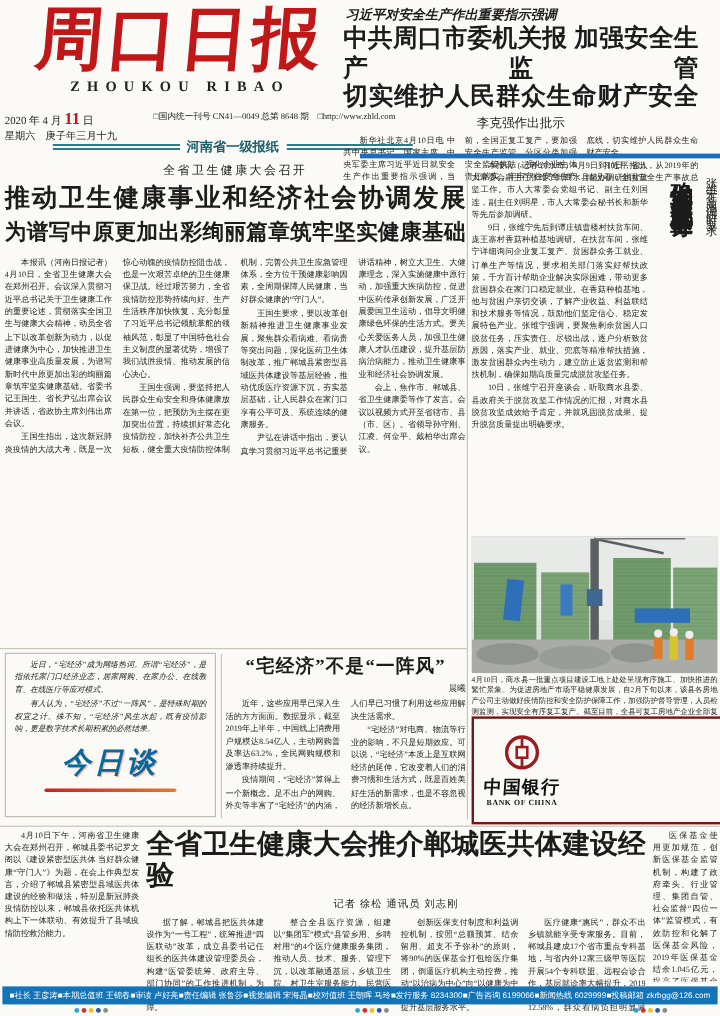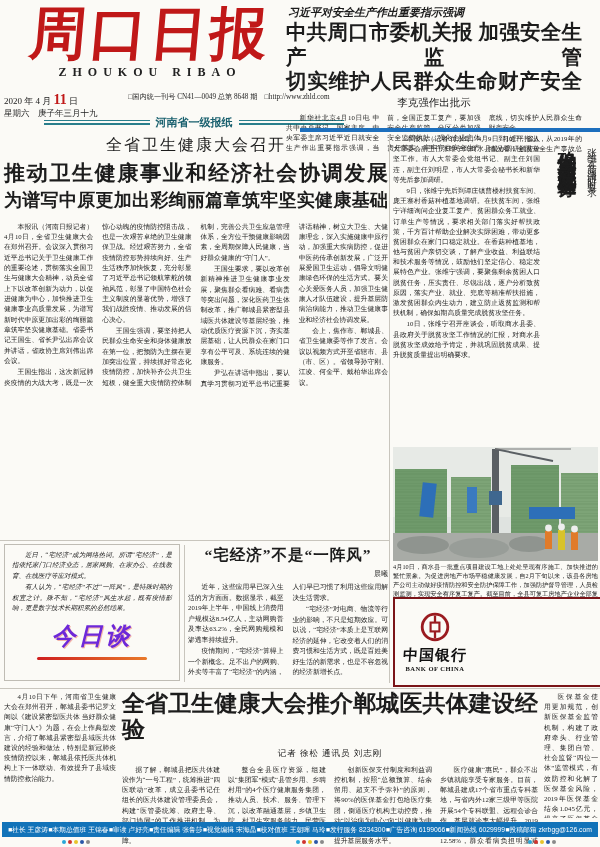--- a/index.html
+++ b/index.html
@@ -27,21 +27,21 @@
   #top-article{left:286px;top:5px;width:296px;}
   #top-kicker{font-size:11px;font-weight:bold;font-style:italic;margin-left:2px;}
   .top-headline{font-family:"Liberation Sans",sans-serif;font-weight:900;font-size:20.5px;
                 line-height:1.2;text-align:justify;text-align-last:justify;}
   #top-subhead{font-size:10.5px;text-align:center;margin:2px 0 3px 0;}
   #top-body{column-count:3;column-gap:8px;font-size:6.8px;line-height:1.5;height:46px;overflow:hidden;}
   #top-rule{left:300px;top:128px;width:300px;height:4px;background:#1d6fbd;}
 
   
   #main-article{left:4px;top:135px;width:384px;}
-  #main-kicker{font-size:16px;text-align:center;letter-spacing:2px;}
+  #main-kicker{font-size:10px;text-align:center;letter-spacing:2px;}
   #main-h1{font-family:"Liberation Sans",sans-serif;font-weight:900;font-size:21px;margin-top:4px;
            text-align:justify;text-align-last:justify;line-height:1.2;}
   #main-h2{font-family:"Liberation Sans",sans-serif;font-weight:900;font-size:18px;margin-top:5px;
            text-align:justify;text-align-last:justify;line-height:1.2;}
   #main-byline{font-size:11.5px;text-align:center;margin-top:9px;letter-spacing:1px;}
   #main-body{margin-top:10px;column-count:4;column-gap:9px;font-size:6.8px;line-height:1.52;
              height:280px;overflow:hidden;}
 
   
   #right-body{left:393px;top:134px;width:147px;height:320px;overflow:hidden;
@@ -59,21 +59,21 @@
           display:flex;align-items:center;padding:2px 4px;background:#fbfaf6;}
   #boc-logo{width:72px;text-align:center;flex:none;}
   #boc-cn{font-size:15px;font-weight:bold;letter-spacing:1px;color:#111;transform:skewX(-4deg);}
   #boc-en{font-size:6.5px;font-weight:bold;letter-spacing:0.5px;color:#111;}
   #boc-text{flex:1;font-size:9.2px;line-height:1.75;color:#7a1418;font-weight:bold;text-align:justify;padding-left:4px;}
 
   
   #jinritan{left:4px;top:544px;width:176px;height:137px;border:1px solid #bfbcb4;
             padding:5px 7px;box-sizing:border-box;font-size:6.5px;line-height:1.6;font-style:italic;}
   #jinritan-logo{margin-top:4px;text-align:center;font-size:24px;font-weight:900;font-style:italic;
-                 color:#6d28d9;letter-spacing:3px;text-shadow:1px 1px 0 #f3b5a8;}
+                 color:#0369a1;letter-spacing:3px;text-shadow:1px 1px 0 #f3b5a8;}
   #jinritan-underline{width:110px;height:3px;background:linear-gradient(90deg,#cf1f1f,#e8792a);
                       margin:1px auto 0 auto;border-radius:2px;}
 
   
   #zhai{left:188px;top:545px;width:200px;}
   #zhai-title{font-size:15.5px;font-weight:bold;text-align:center;letter-spacing:1px;}
   #zhai-byline{font-size:7px;text-align:right;margin:3px 0;}
   #zhai-body{column-count:2;column-gap:9px;font-size:6.8px;line-height:1.55;height:100px;overflow:hidden;}
 
   

